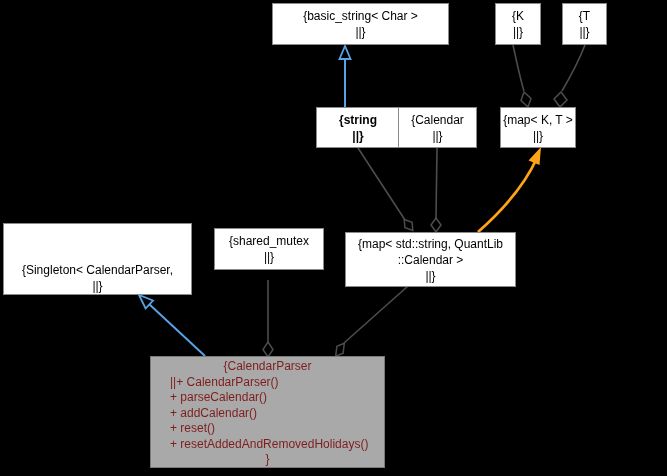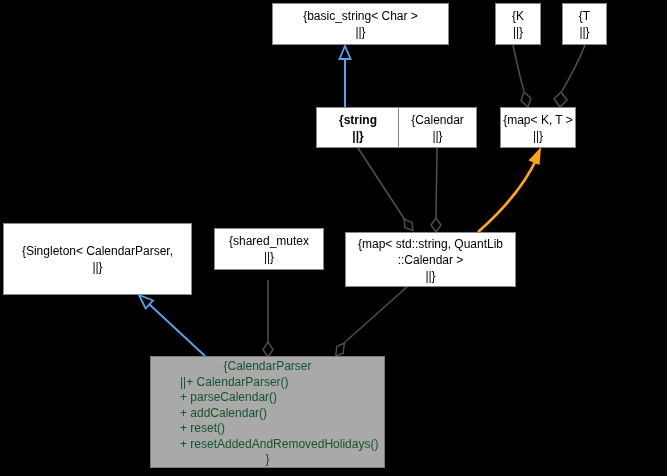--- a/index.html
+++ b/index.html
@@ -10,33 +10,33 @@
   #edges{position:absolute;left:0;top:0;width:667px;height:476px;pointer-events:none;}
   .node{
     position:absolute;box-sizing:border-box;background:#fff;
     border:1px solid #8A8A8A;color:#000;font-size:12px;line-height:16px;
     display:flex;flex-direction:column;justify-content:center;
     text-align:center;white-space:nowrap;
   }
   .node .ln{display:block;}
   .main-node{
     position:absolute;box-sizing:border-box;background:#A9A9A9;
-    border:1px solid #7A7A7A;color:#14532d;font-size:12px;line-height:15.5px;
-    padding:2px 10px;white-space:nowrap;
+    border:1px solid #7A7A7A;color:#7f1d1d;font-size:12px;line-height:15.5px;
+    padding:2px 0;white-space:nowrap;
   }
   .main-node .ttl,.main-node .cls{text-align:center;display:block;}
   .main-node .mem{text-align:left;display:block;padding-left:7px;margin-left:12px;}
   
   #n-basic-string{left:272px;top:3px;width:177px;height:42px;}
   #n-k{left:495px;top:3px;width:46px;height:42px;}
   #n-t{left:562px;top:3px;width:45px;height:42px;}
   #n-string{left:316px;top:107px;width:84px;height:41px;font-weight:bold;}
   #n-calendar{left:398px;top:107px;width:79px;height:41px;}
   #n-map-kt{left:500px;top:107px;width:76px;height:41px;}
-  #n-singleton{left:3px;top:223px;width:189px;height:72px;}
+  #n-singleton{left:3px;top:223px;width:189px;height:72px;justify-content:flex-end;}
   #n-shared-mutex{left:214px;top:228px;width:110px;height:42px;}
   #n-map-std{left:345px;top:232px;width:171px;height:55px;}
   #n-calendar-parser{left:150px;top:356px;width:235px;height:112px;}
 </style>
 </head>
 <body>
 
 <div id="canvas">
 
   <svg id="edges" viewBox="0 0 667 476">

